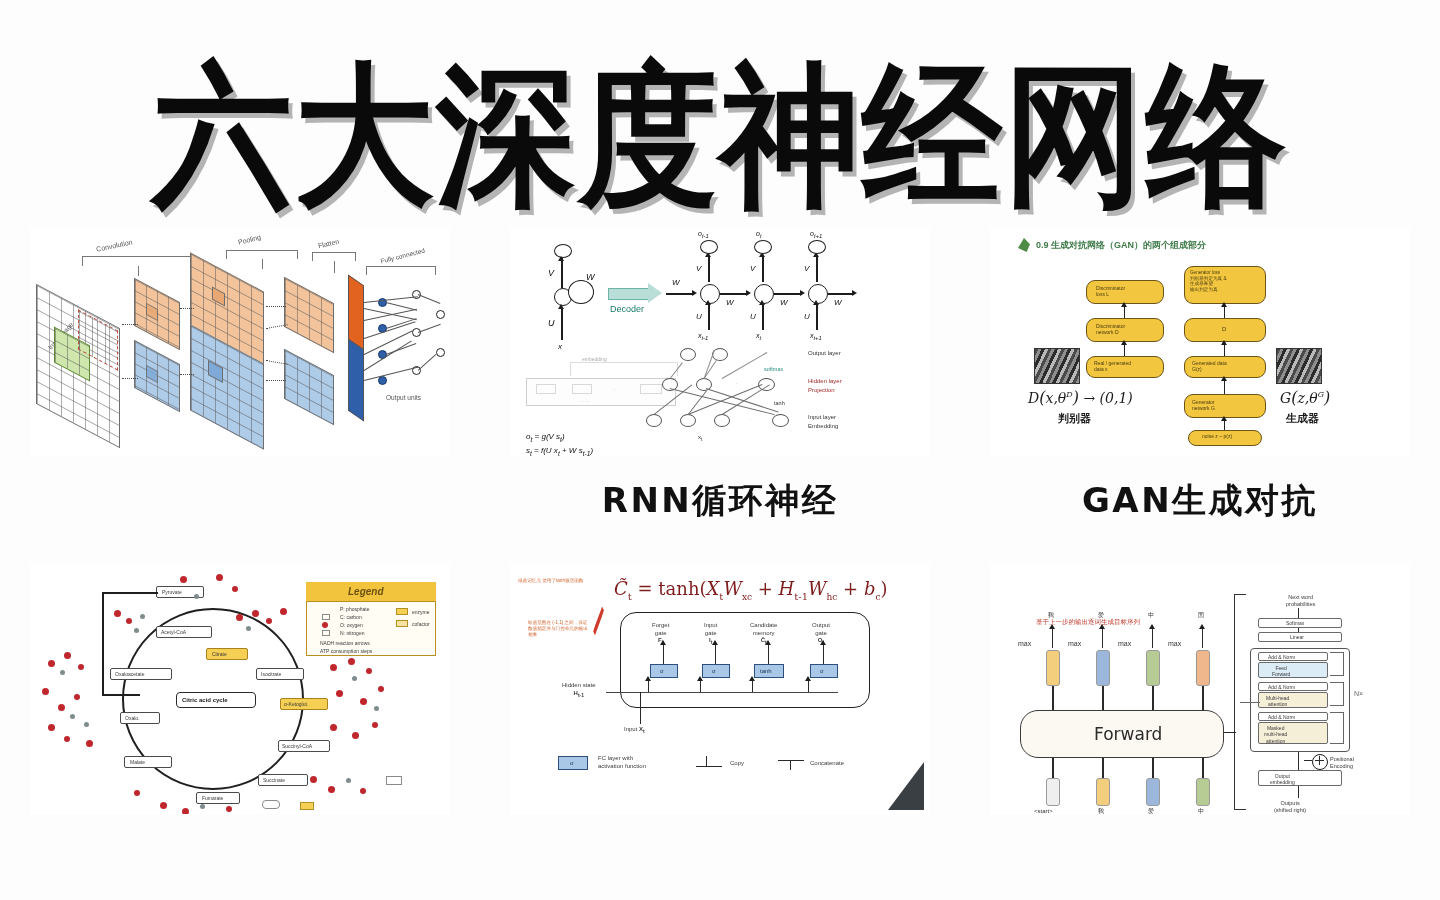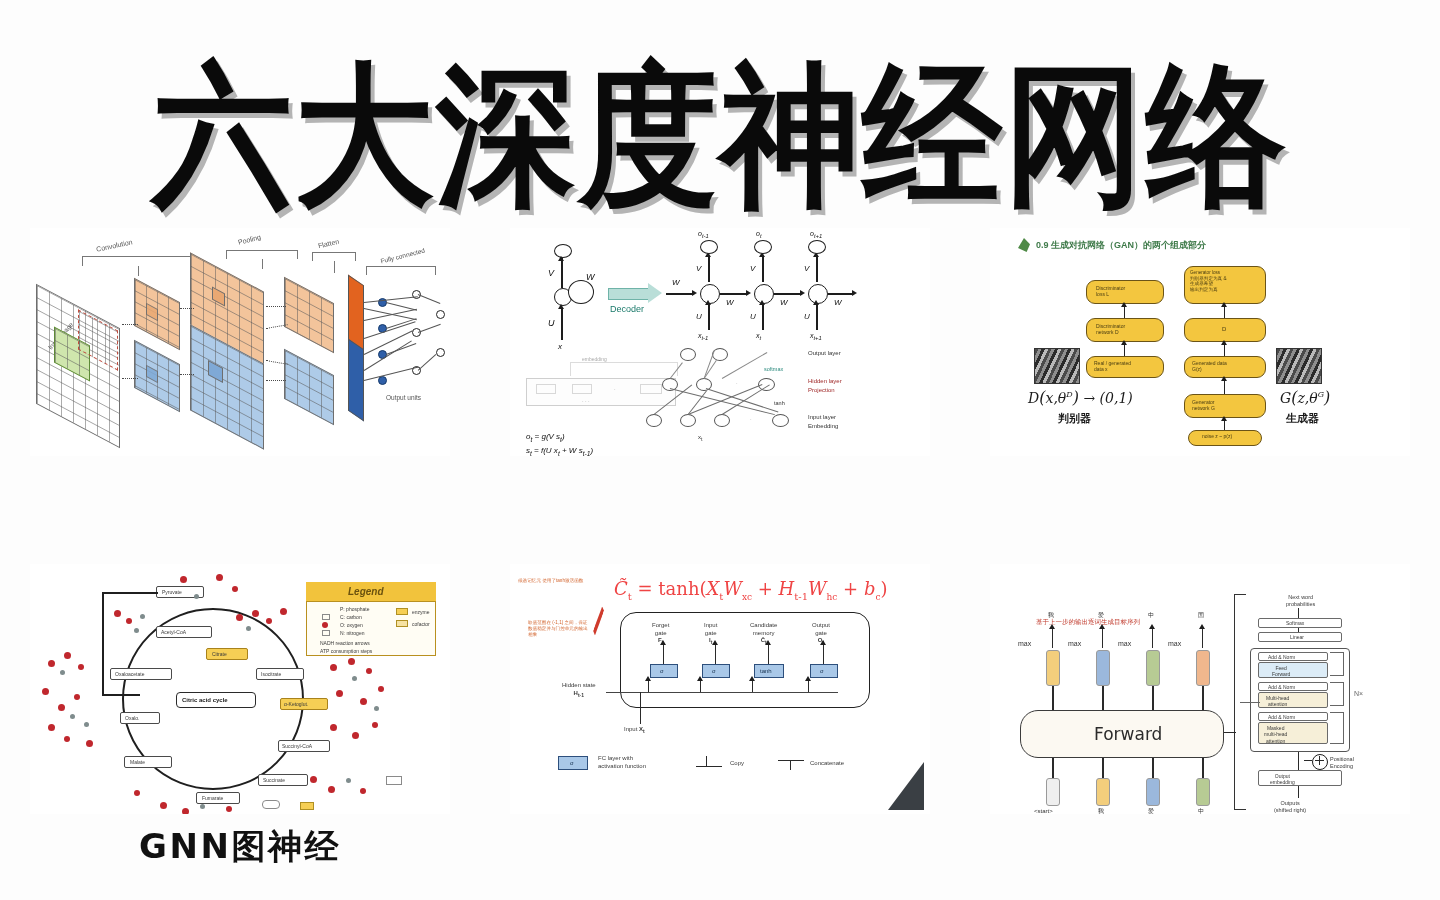--- a/index.html
+++ b/index.html
@@ -297,20 +297,21 @@
           <div class="tx" style="left:298px;top:122px;font-size:6px;color:#333;">Output layer</div>
           <div class="tx" style="left:298px;top:150px;font-size:6px;color:#a02a2a;">Hidden layer</div>
           <div class="tx" style="left:298px;top:159px;font-size:6px;color:#a02a2a;">Projection</div>
           <div class="tx" style="left:298px;top:186px;font-size:6px;color:#333;">Input layer</div>
           <div class="tx" style="left:298px;top:195px;font-size:6px;color:#333;">Embedding</div>
           <div class="tx" style="left:254px;top:138px;font-size:5.5px;color:#2b8a7e;">softmax</div>
           <div class="tx" style="left:264px;top:172px;font-size:5.5px;color:#333;">tanh</div>
           <div class="tx" style="left:188px;top:206px;font-size:6px;color:#333;">x<sub>t</sub></div>
         </div>
       </div>
+      <div class="caption">RNN循环神经</div>
     </div>
 
     <div class="cell r1">
       <div class="thumb">
         <div class="art">
 
           <div class="bx" style="left:28px;top:10px;width:12px;height:14px;background:#4f8a46;clip-path:polygon(50% 0,100% 45%,72% 100%,0 72%);"></div>
           <div class="tx blur" style="left:46px;top:12px;font-size:9px;font-weight:bold;color:#3e7a49;">0.9 生成对抗网络（GAN）的两个组成部分</div>
 
           <div class="gbox" style="left:96px;top:52px;width:78px;height:24px;"></div>
@@ -345,20 +346,21 @@
 
           <div class="gimg" style="left:44px;top:120px;width:44px;height:34px;"></div>
           <div class="gimg" style="left:286px;top:120px;width:44px;height:34px;"></div>
 
           <div class="gform" style="left:38px;top:160px;font-size:14px;">D<span style="font-size:16px;">(</span>x,θ<sup style="font-size:8px;">D</sup><span style="font-size:16px;">)</span> → (0,1)</div>
           <div class="tx" style="left:68px;top:184px;font-size:11px;font-weight:bold;color:#1b1b1b;">判别器</div>
           <div class="gform" style="left:290px;top:160px;font-size:14px;">G<span style="font-size:16px;">(</span>z,θ<sup style="font-size:8px;">G</sup><span style="font-size:16px;">)</span></div>
           <div class="tx" style="left:296px;top:184px;font-size:11px;font-weight:bold;color:#1b1b1b;">生成器</div>
         </div>
       </div>
+      <div class="caption">GAN生成对抗</div>
     </div>
 
     <div class="cell r2">
       <div class="thumb">
         <div class="art">
 
           <div class="ring" style="left:92px;top:44px;width:178px;height:178px;"></div>
 
           <div class="nbox" style="left:126px;top:22px;width:48px;height:12px;"></div>
           <div class="tx blur" style="left:132px;top:25px;">Pyruvate</div>
@@ -450,31 +452,30 @@
           <div class="mol" style="left:130px;top:238px;width:7px;height:7px;"></div>
           <div class="mol" style="left:152px;top:244px;width:7px;height:7px;"></div>
           <div class="mol g" style="left:170px;top:240px;width:5px;height:5px;"></div>
           <div class="mol" style="left:196px;top:242px;width:6px;height:6px;"></div>
           <div class="mol" style="left:104px;top:226px;width:6px;height:6px;"></div>
           <div class="bx" style="left:356px;top:212px;width:16px;height:9px;border:1px solid #8a8a8a;"></div>
           <div class="bx" style="left:232px;top:236px;width:18px;height:9px;border:1px solid #8a8a8a;border-radius:4px;"></div>
           <div class="bx" style="left:270px;top:238px;width:14px;height:8px;background:#f6cf55;border:1px solid #b09023;"></div>
         </div>
       </div>
-      <div class="caption">GNN图神经</div>
     </div>
 
     <div class="cell r2">
       <div class="thumb">
         <div class="art">
 
           <div class="otx blur" style="left:8px;top:14px;">候选记忆元 使用了tanh激活函数</div>
           <div class="otx blur" style="left:18px;top:56px;">取值范围在 (-1,1) 之间，保证<br>数值稳定并与门控单元的输出<br>相乘</div>
 
-          <div style="position:absolute;left:104px;top:14px;font-family:'DejaVu Serif','Liberation Serif',serif;font-size:18px;color:#ef4444;white-space:nowrap;">
+          <div style="position:absolute;left:104px;top:14px;font-family:'DejaVu Serif','Liberation Serif',serif;font-size:18px;color:#7f1d1d;white-space:nowrap;">
             <i>C̃</i><sub style="font-size:10px;">t</sub> = tanh(<i>X</i><sub style="font-size:10px;">t</sub><i>W</i><sub style="font-size:9px;">xc</sub> + <i>H</i><sub style="font-size:10px;">t-1</sub><i>W</i><sub style="font-size:9px;">hc</sub> + <i>b</i><sub style="font-size:9px;">c</sub>)
           </div>
 
           <div class="redarrow" style="left:86px;top:42px;width:5px;height:30px;clip-path:polygon(40% 0,100% 12%,62% 100%,0 86%);transform:rotate(16deg);"></div>
 
           <div class="cell-box" style="left:110px;top:48px;width:250px;height:96px;"></div>
 
           <div class="tx blur" style="left:142px;top:58px;font-size:6px;text-align:center;">Forget<br>gate<br><b>F<sub>t</sub></b></div>
           <div class="tx blur" style="left:194px;top:58px;font-size:6px;text-align:center;">Input<br>gate<br><b>I<sub>t</sub></b></div>
           <div class="tx blur" style="left:240px;top:58px;font-size:6px;text-align:center;">Candidate<br>memory<br><b>C̃<sub>t</sub></b></div>

